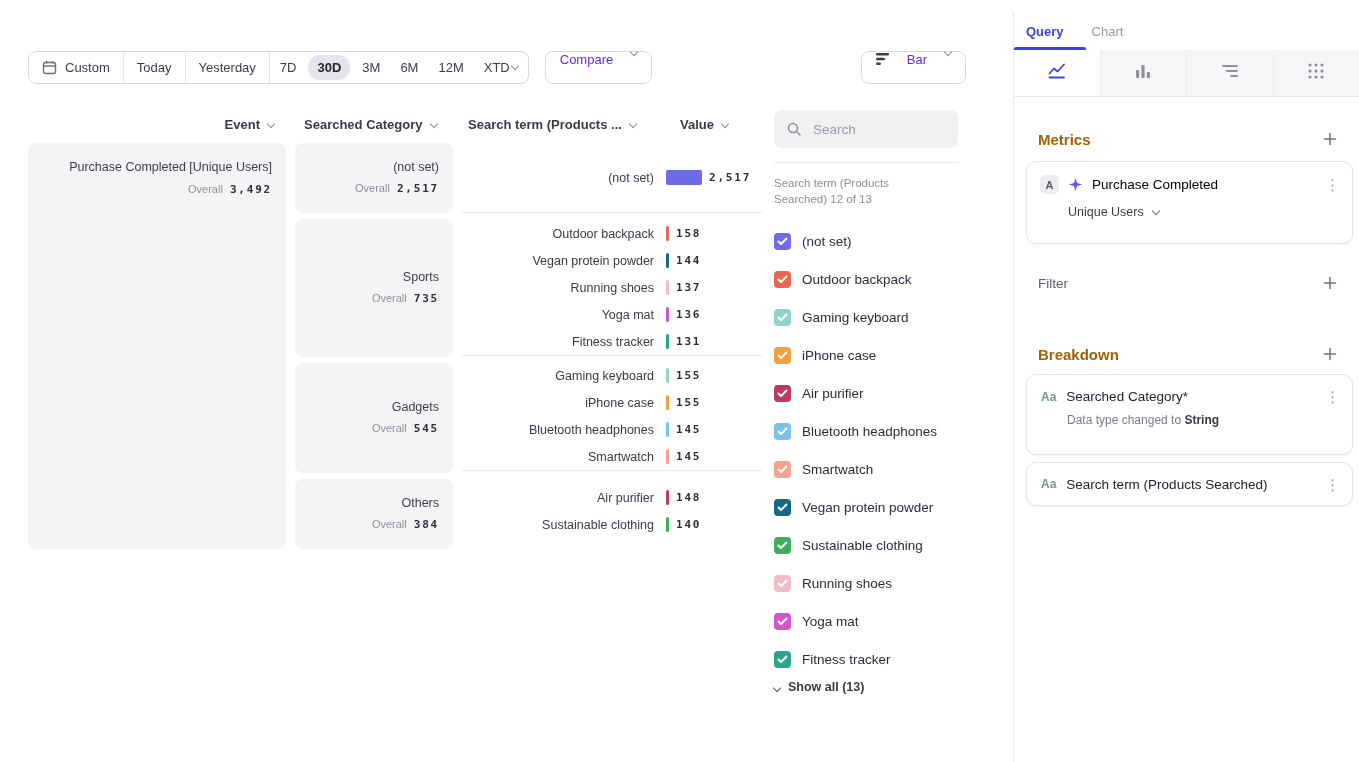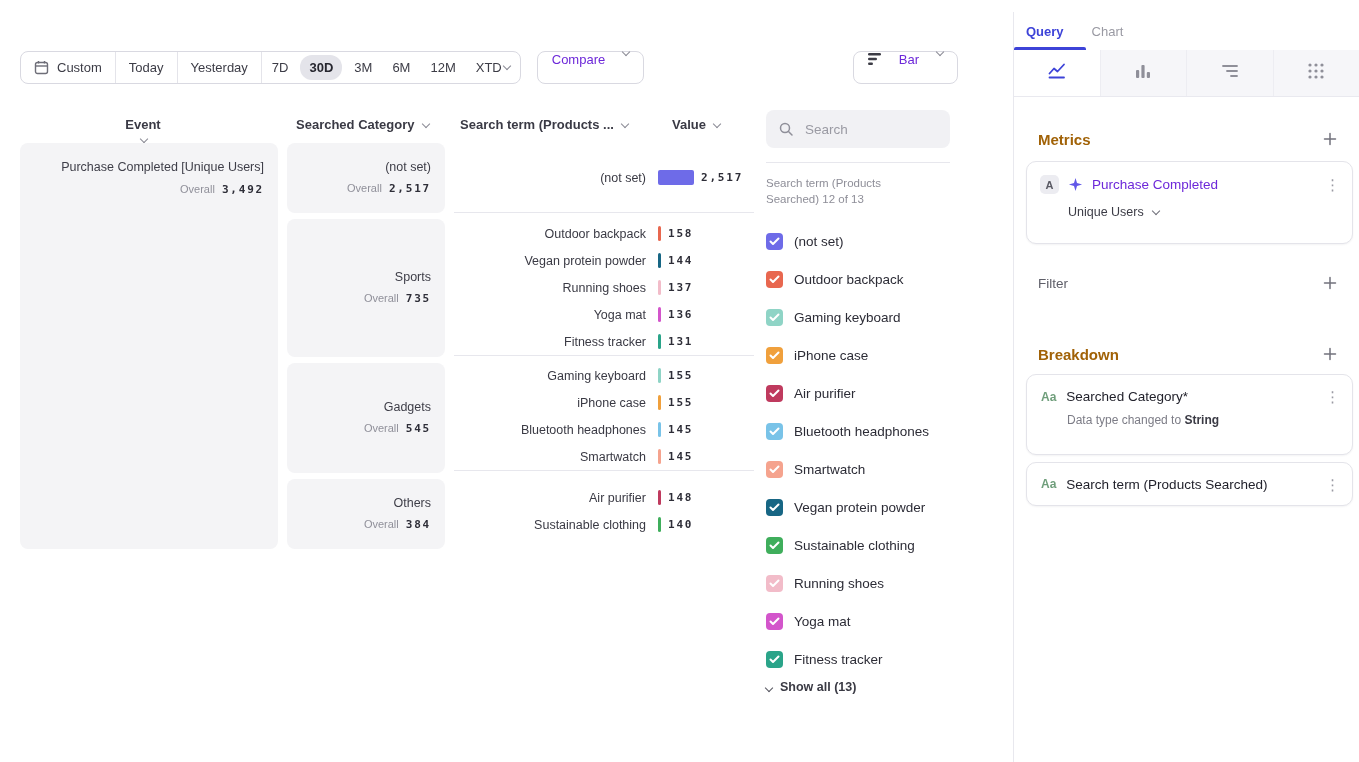--- a/index.html
+++ b/index.html
@@ -2,37 +2,37 @@
 <html><head>
 <meta charset="utf-8">
 <style>
   html,body{margin:0;padding:0;background:#fff;}
   *{box-sizing:border-box;}
   button{background:none;border:none;font:inherit;color:inherit;cursor:pointer;padding:0;}
   .app{position:relative;width:1359px;height:762px;background:#fff;overflow:hidden;
        font-family:"Liberation Sans",sans-serif;color:#2e2e38;-webkit-font-smoothing:antialiased;}
 
   
-  .main{position:absolute;left:4px;top:0;width:1013px;height:622px;}
+  .main{position:absolute;left:12px;top:0;width:1013px;height:622px;}
 
   
   .toolbar{position:absolute;left:16px;right:59px;top:51px;height:33px;display:flex;justify-content:space-between;align-items:center;}
   .tb-left{display:flex;align-items:center;gap:16px;}
   .dategroup{display:flex;align-items:center;height:33px;border:1px solid #d9d9e1;border-radius:8px;background:#fff;}
   .dg-item{display:flex;align-items:center;gap:8px;height:100%;padding:0 13px;font-size:13px;color:#3c3c46;}
   .dg-sep{width:1px;height:100%;background:#e4e4ea;}
   .range-btn{padding:0 10px;height:100%;display:flex;align-items:center;font-size:13px;color:#3c3c46;}
   .range-btn.selected{height:25px;margin:0 2px;padding:0 9px;background:#e4e4ea;border-radius:12px;font-weight:700;color:#26262f;}
   .outline-btn{display:flex;align-items:flex-start;gap:16px;height:33px;padding:0 14px;border:1px solid #d9d9e1;border-radius:8px;font-size:13px;color:#6d28d9;background:#fff;}
   .chev{display:inline-block;width:6px;height:6px;border-right:1.6px solid #8a8a94;border-bottom:1.6px solid #8a8a94;transform:rotate(45deg);margin-left:2px;margin-top:-3px;}
   .ico{display:inline-flex;align-items:center;}
 
   
   .hdr{position:absolute;top:117px;display:flex;align-items:center;gap:6px;font-size:13px;font-weight:600;color:#3a3a45;background:none;}
-  #hdr-event{left:16px;width:246px;justify-content:flex-end;flex-direction:column;}
+  #hdr-event{left:16px;width:246px;justify-content:flex-end;}
   #hdr-category{left:292px;}
   #hdr-term{left:456px;}
   #hdr-value{left:668px;}
   .hdr .chev{margin-top:-2px;}
 
   
   .event-cell{position:absolute;left:16px;top:143px;width:258px;height:406px;background:#f4f4f6;border-radius:8px;
               text-align:right;padding:17px 14px 0 0;}
   .ev-title{font-size:12.5px;color:#3e3e48;}
   .ev-overall{margin-top:5px;}
@@ -92,21 +92,21 @@
   #hdr-metrics{top:119px;}
   #hdr-filter{top:264px;font-size:13.5px;font-weight:500;color:#5e5e68;}
   #hdr-breakdown{top:334px;}
   .plus{position:absolute;right:22px;display:flex;cursor:pointer;}
   #plus-metrics{top:120px;} #plus-filter{top:264px;} #plus-breakdown{top:335px;}
 
   .card{position:absolute;left:12px;right:6px;background:#fff;border:1px solid #e4e4ea;border-radius:10px;box-shadow:0 1px 2px rgba(20,20,40,0.05);}
   #card-metric{top:149px;height:83px;}
   .mrow1{display:flex;align-items:center;gap:9px;padding:13px 12px 0 13px;}
   .abadge{width:19px;height:19px;background:#ececf1;border-radius:5px;display:flex;align-items:center;justify-content:center;font-size:11px;font-weight:700;color:#5a5a64;flex:none;}
-  .mtitle{font-size:13.5px;font-weight:500;color:#6d28d9;flex:1;white-space:nowrap;overflow:hidden;}
+  .mtitle{font-size:13.5px;font-weight:500;color:#000000;flex:1;white-space:nowrap;overflow:hidden;}
   .dots{color:#9a9aa3;font-size:15px;line-height:1;cursor:pointer;flex:none;}
   .munit{display:flex;align-items:center;gap:7px;margin:11px 0 0 41px;font-size:12.5px;font-weight:500;color:#3c3c46;cursor:pointer;}
   .munit .chev{border-color:#6e6e78;margin-top:-2px;}
 
   #card-bd1{top:362px;height:81px;}
   #card-bd2{top:450px;height:44px;}
   .bd-row{display:flex;align-items:center;gap:10px;padding:14px 12px 0 14px;}
   .bd-row.center{height:100%;padding-top:0;}
   .aa{font-size:12px;font-weight:700;color:#6f9e7b;flex:none;}
   .bd-title{font-size:13.5px;font-weight:500;color:#22222c;flex:1;white-space:nowrap;overflow:hidden;}

